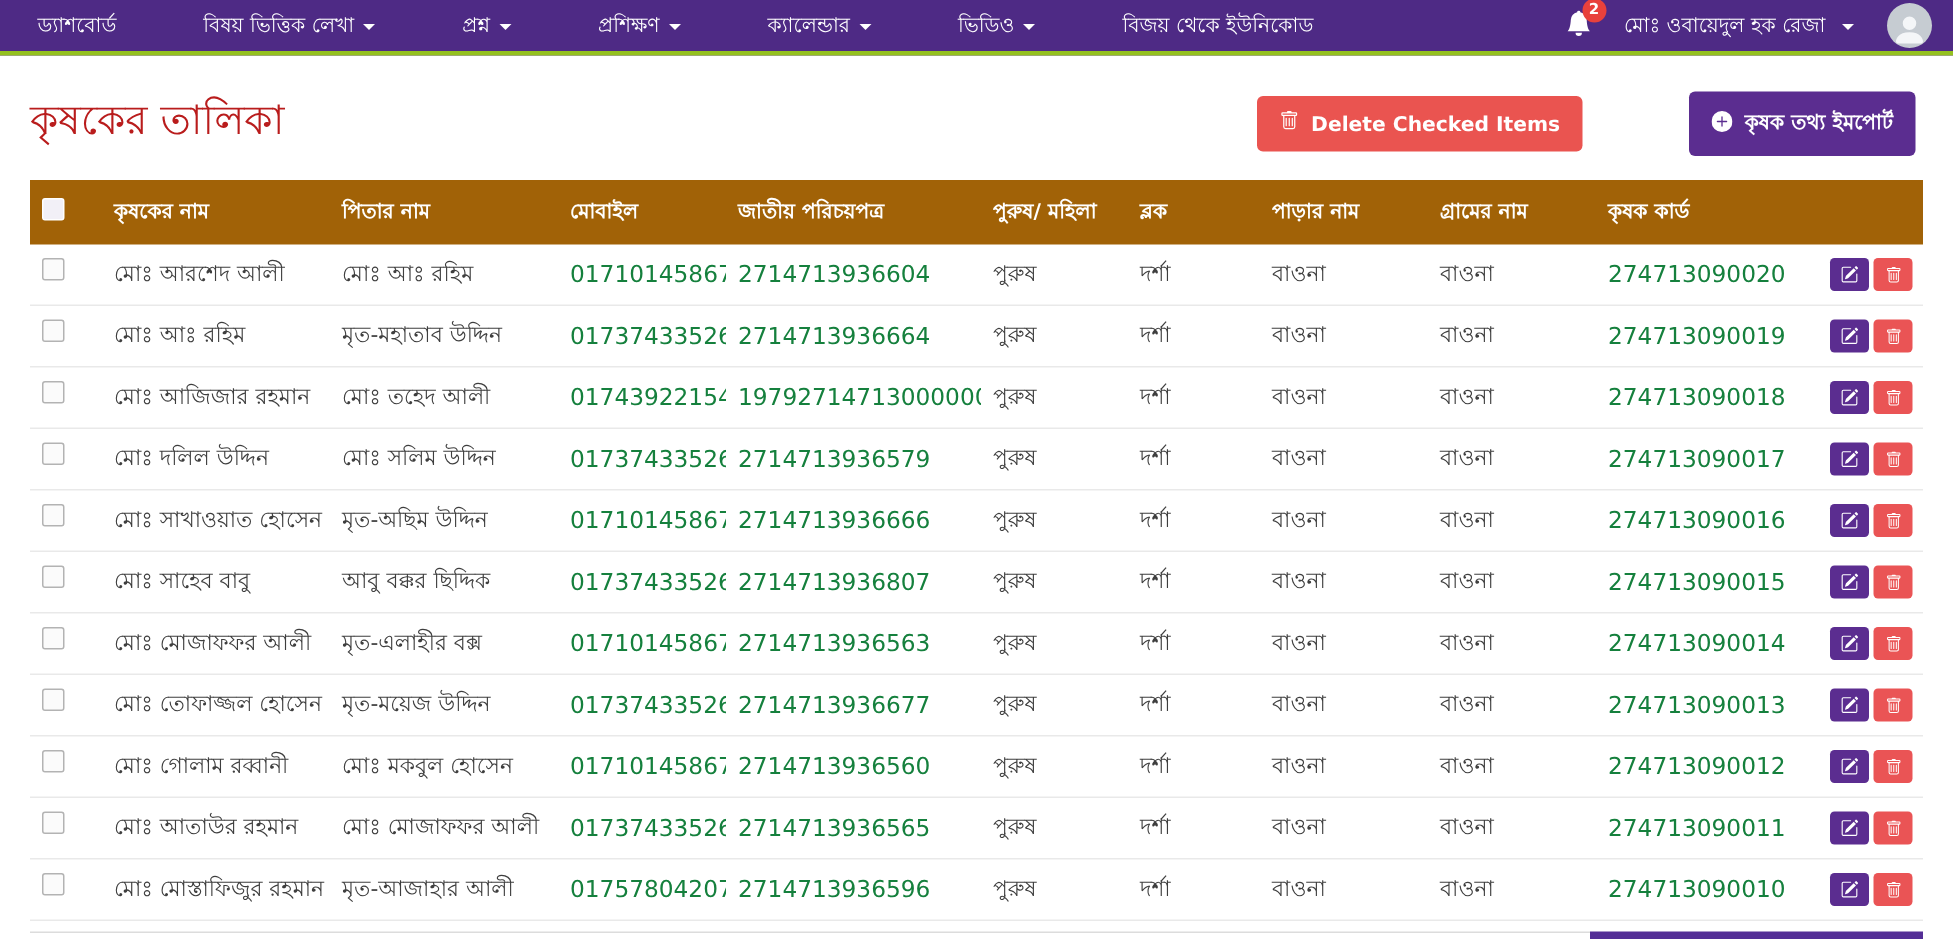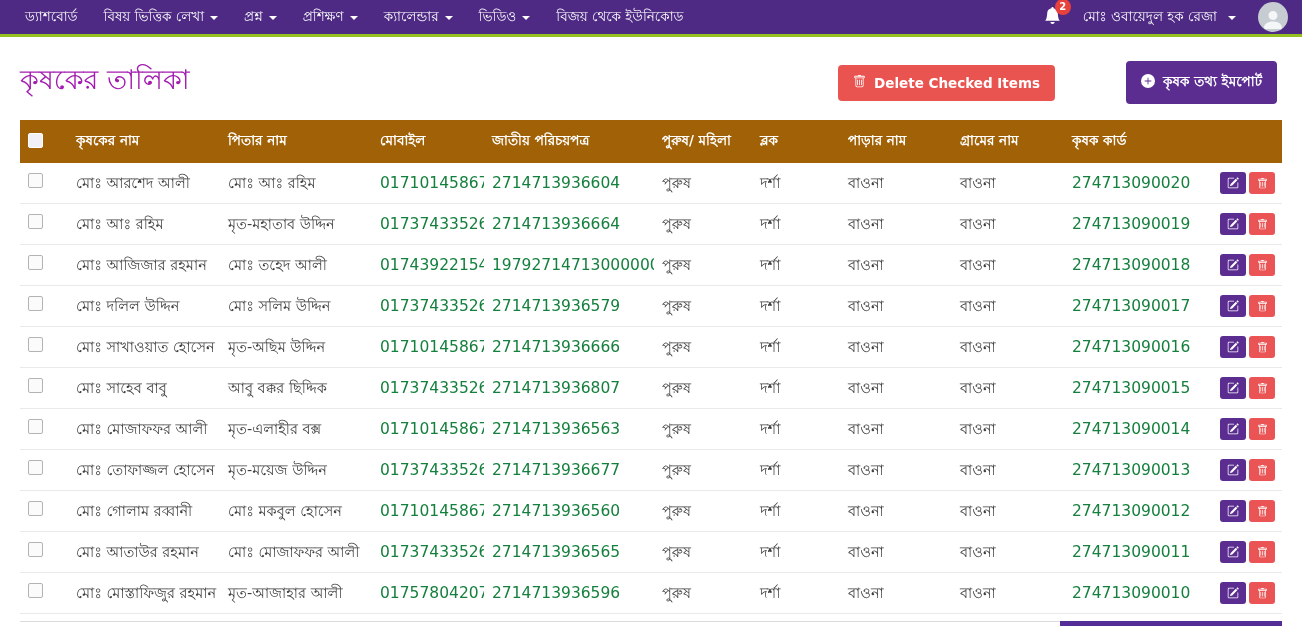--- a/index.html
+++ b/index.html
@@ -7,42 +7,42 @@
   body {
     width:1302px; height:626px; overflow:hidden; position:relative;
     background:#fff; font-family:"DejaVu Sans","Liberation Sans",sans-serif;
   }
   
   .navbar {
     height:37px; background:#4e2a85; border-bottom:3px solid #94c11f;
     display:flex; align-items:center; padding:0 12px; color:#fff;
   }
   .brand { font-size:20px; line-height:1; margin:0 26px 0 8px; white-space:nowrap; cursor:pointer; }
-  .nav-menu { display:flex; align-items:center; height:100%; }
+  .nav-menu { display:flex; align-items:center; height:100%;gap:32px; }
   .nav-item {
     padding:0 13px; font-size:13.5px; height:100%; display:flex; align-items:center;
     gap:6px; cursor:pointer; white-space:nowrap;
   }
   .caret { width:0; height:0; border-left:4px solid transparent; border-right:4px solid transparent; border-top:4px solid #fff; margin-top:2px; }
   .nav-right { margin-left:auto; display:flex; align-items:center; gap:22px; padding-right:2px; }
   .bell-wrap { position:relative; cursor:pointer; display:flex; }
   .badge {
     position:absolute; top:-8px; right:-10px; min-width:16px; height:16px; border-radius:50%;
     background:#e8413c; color:#fff; font-size:10px; font-weight:bold;
     display:flex; align-items:center; justify-content:center;
   }
   .user { font-size:13.5px; display:flex; align-items:center; gap:11px; cursor:pointer; white-space:nowrap; }
   .avatar {
     width:30px; height:30px; border-radius:50%; background:#c6ccd2; overflow:hidden;
     display:flex; align-items:flex-end; justify-content:center; cursor:pointer; flex:0 0 auto;
   }
   
   .content { padding:12px 20px 0; }
   .page-header { display:flex; align-items:flex-start; }
-  .page-title { font-size:27px; font-weight:500; color:#a21caf; margin:10px 0 16px; }
+  .page-title { font-size:27px; font-weight:500; color:#b91c1c; margin:10px 0 16px; }
   .actions-bar { margin-left:auto; display:flex; align-items:center; margin-top:12px; }
   .btn {
     border:none; color:#fff; font-size:13.5px; font-weight:bold; padding:10px 15px;
     border-radius:4px; display:inline-flex; align-items:center; gap:8px; cursor:pointer;
     white-space:nowrap; font-family:inherit;margin-left:41px;
   }
   .btn-del    { background:#ea5450; margin-right:30px; }
   .btn-import { background:#5b2d90; margin-right:5px; }
   .btn-new    { background:#2ebc4f; }
   

